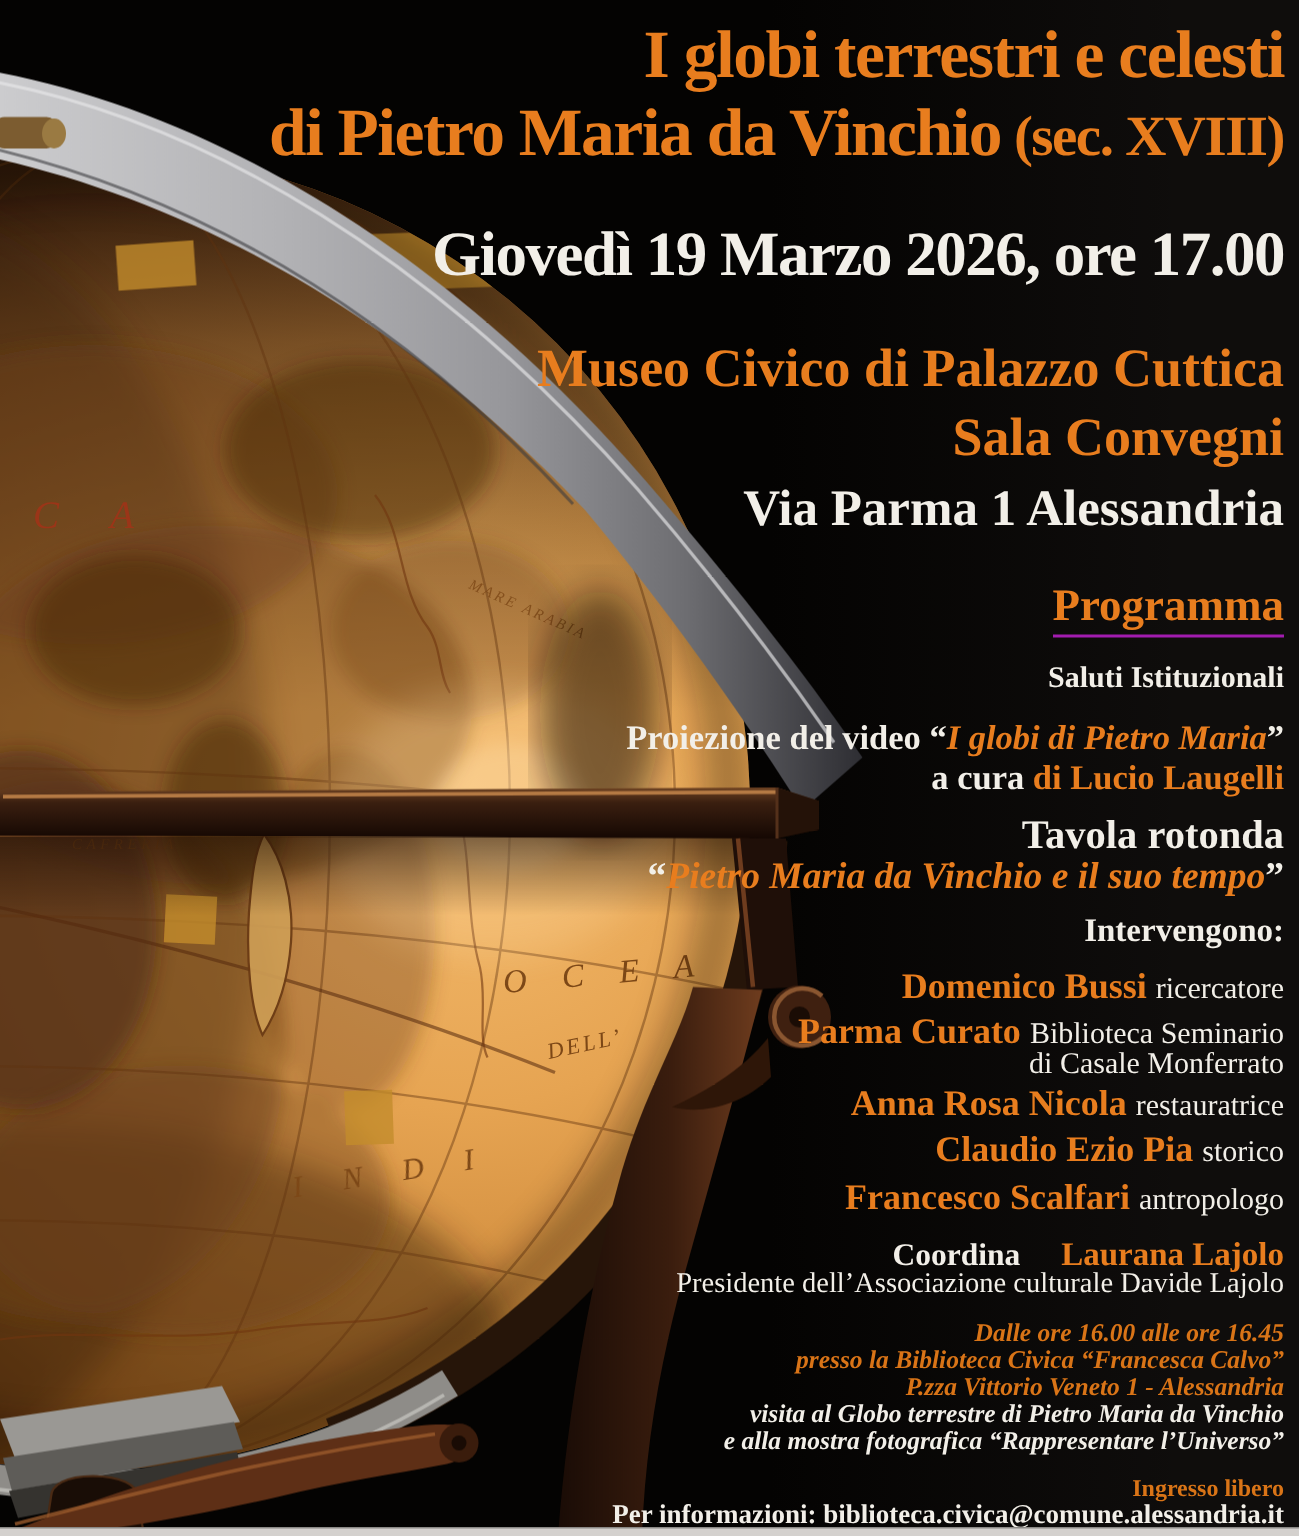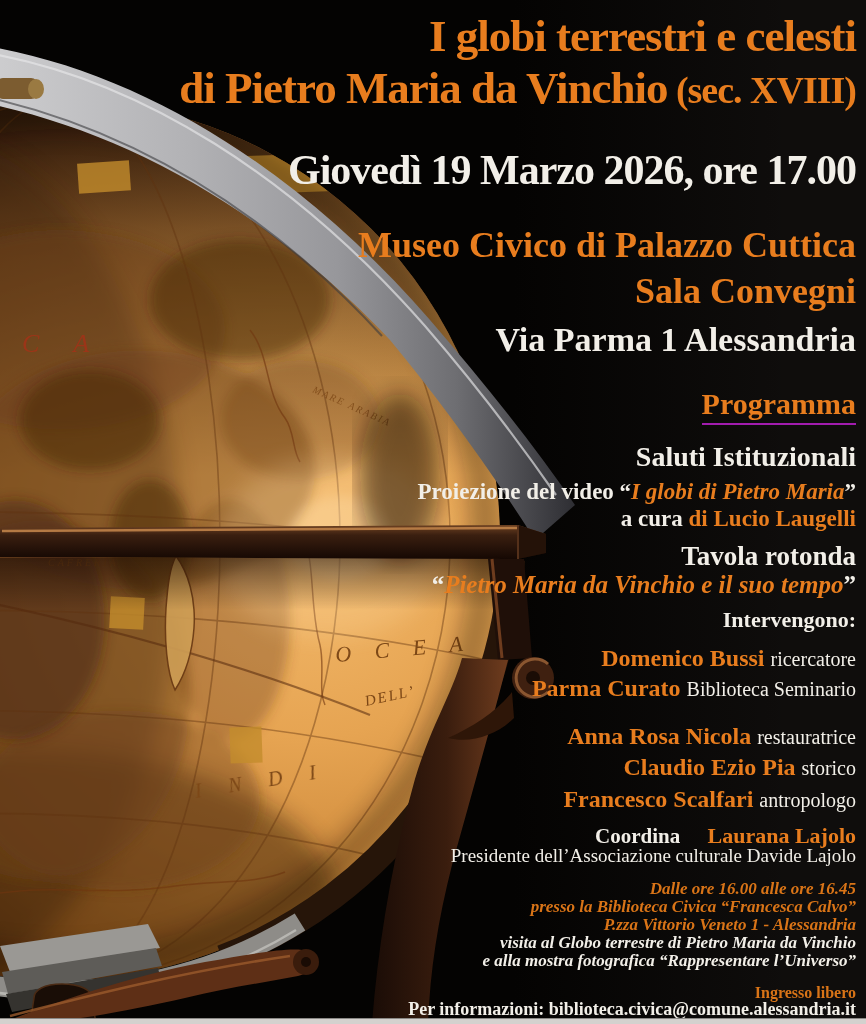--- a/index.html
+++ b/index.html
@@ -13,21 +13,21 @@
   .it{font-style:italic;}
   .title1{top:12px;font-size:45px;font-weight:bold;color:#e87d1e;letter-spacing:-1px;}
   .title2{top:64px;font-size:45px;font-weight:bold;color:#e87d1e;letter-spacing:-1px;}
   .title2 .paren{font-size:38px;}
   .date{top:148px;font-size:42px;font-weight:bold;letter-spacing:-1px;}
   .venue1{top:226px;font-size:36px;font-weight:bold;color:#e87d1e;}
   .venue2{top:272px;font-size:36px;font-weight:bold;color:#e87d1e;}
   .address{top:322px;font-size:34px;font-weight:bold;padding-left:43px;}
   .programma{top:388px;font-size:30px;font-weight:bold;color:#e87d1e;}
   .programma span{border-bottom:2px solid #a21caf;padding-bottom:3px;}
-  .saluti{top:442px;font-size:28px;font-weight:bold;}
+  .saluti{top:442px;font-size:20px;font-weight:bold;}
   .video{top:480px;font-size:23px;font-weight:bold;}
   .acura{top:507px;font-size:23px;font-weight:bold;}
   .tavola{top:542px;font-size:27px;font-weight:bold;}
   .roundq{top:571px;font-size:25px;font-weight:bold;}
   .interv{top:608px;font-size:22px;font-weight:bold;}
   .speaker{font-size:24px;font-weight:bold;}
   .speaker .role{font-size:20px;font-weight:normal;color:#f2efe8;}
   .sp1{top:646px;} .sp2{top:676px;} .sp2b{top:699px;font-size:19px;}
   .sp3{top:724px;margin-left:28px;} .sp4{top:755px;} .sp5{top:787px;}
   .coordina{top:824px;font-size:21px;font-weight:bold;}
@@ -250,20 +250,23 @@
   <div class="txt interv">Intervengono:</div>
 
   <div class="txt speaker sp1">
     <span class="orange">Domenico Bussi</span>
     <span class="role">ricercatore</span>
   </div>
   <div class="txt speaker sp2">
     <span class="orange">Parma Curato</span>
     <span class="role">Biblioteca Seminario</span>
   </div>
+  <div class="txt speaker sp2b">
+    <span class="role">di Casale Monferrato</span>
+  </div>
   <div class="txt speaker sp3">
     <span class="orange">Anna Rosa Nicola</span>
     <span class="role">restauratrice</span>
   </div>
   <div class="txt speaker sp4">
     <span class="orange">Claudio Ezio Pia</span>
     <span class="role">storico</span>
   </div>
   <div class="txt speaker sp5">
     <span class="orange">Francesco Scalfari</span>

